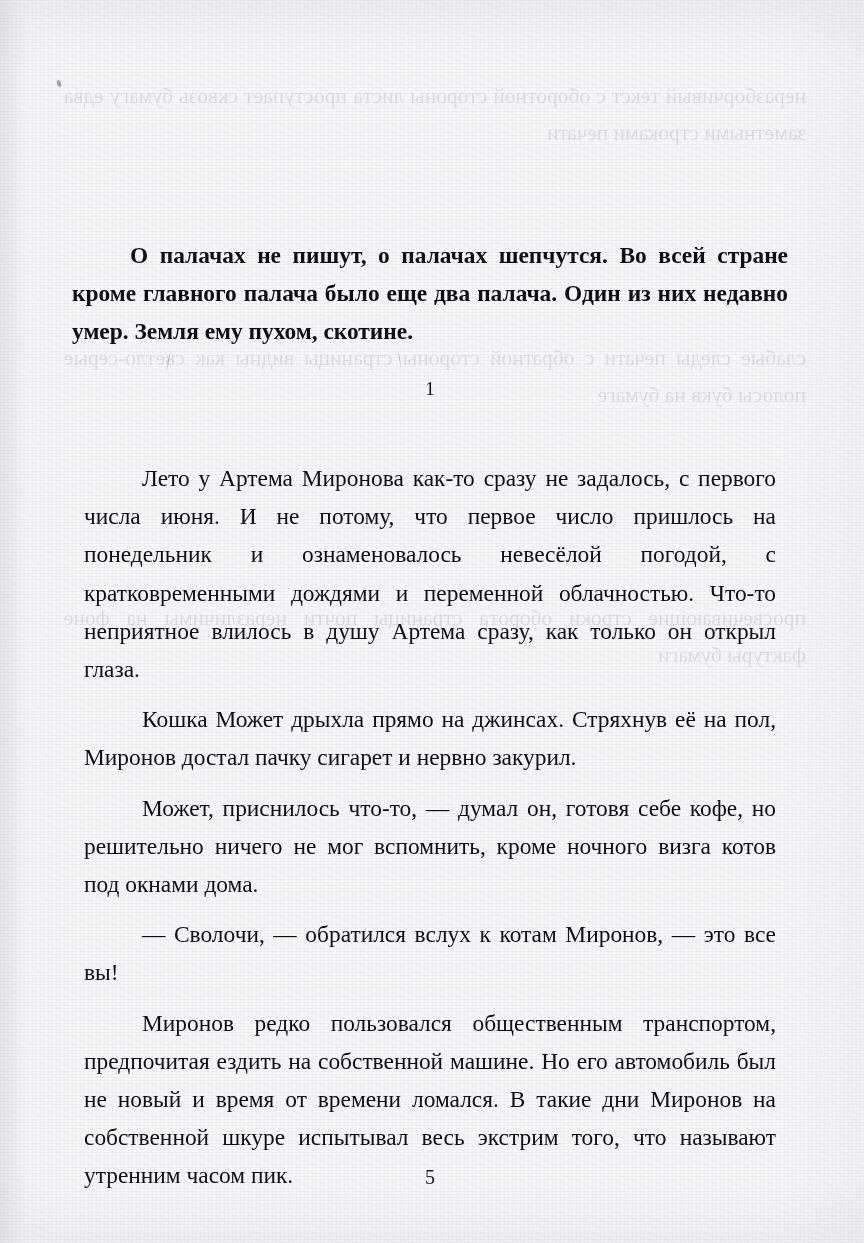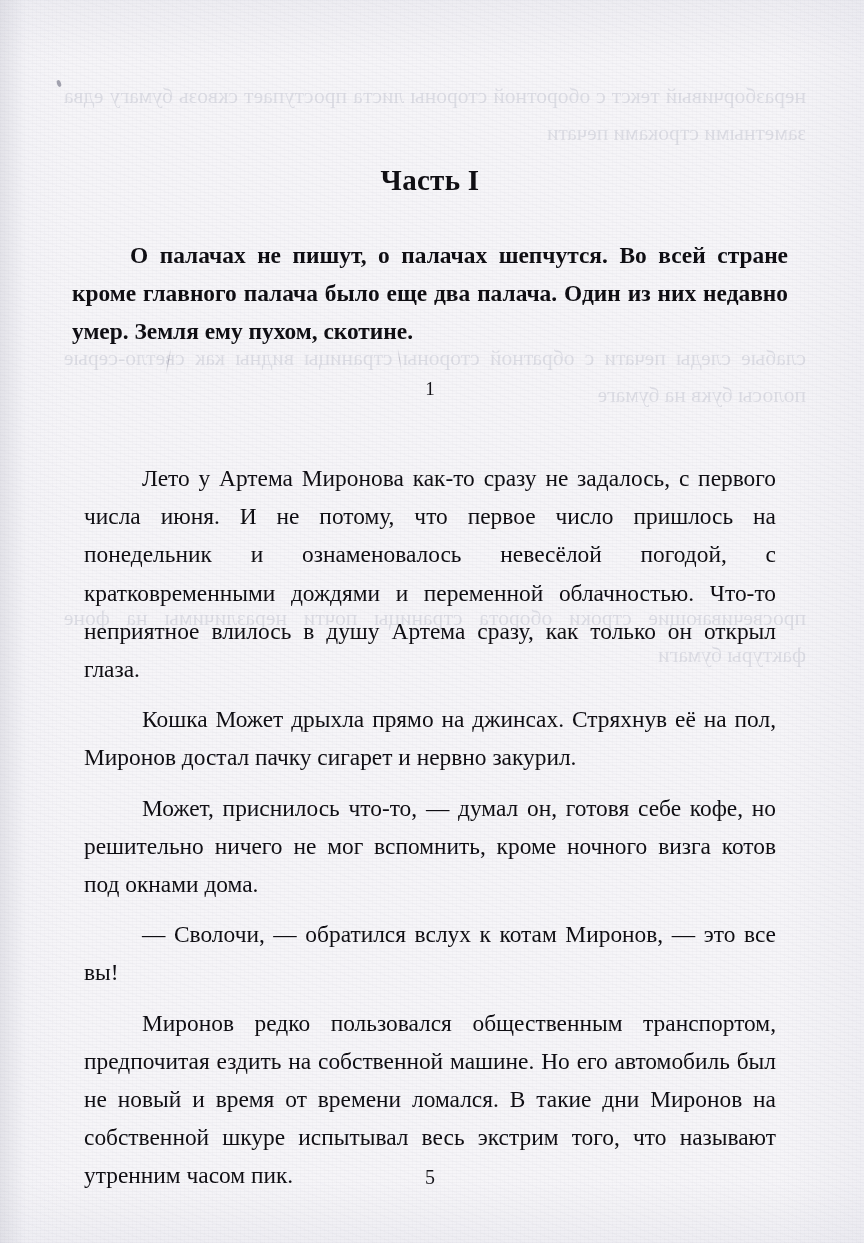--- a/index.html
+++ b/index.html
@@ -200,21 +200,20 @@
   <div class="showthrough st-top">неразборчивый текст с оборотной стороны листа проступает сквозь бумагу едва заметными строками печати</div>
   <div class="showthrough st-mid">слабые следы печати с обратной стороны страницы видны как светло-серые полосы букв на бумаге</div>
   <div class="showthrough st-low">просвечивающие строки оборота страницы почти неразличимы на фоне фактуры бумаги</div>
 
   <div class="speck"></div>
   <div class="hair"></div>
   <div class="hair2"></div>
 
   <div class="content">
 
-    <div class="part-title ink">Часть I</div>
 
     <div class="lead ink">О палачах не пишут, о палачах шепчутся. Во всей стране кроме главного палача было еще два палача. Один из них недавно умер. Земля ему пухом, скотине.</div>
 
     <div class="section-num ink">1</div>
 
     <div class="body-text ink" id="body-text">
         <p class="end-short">Лето у Артема Миронова как-то сразу не задалось, с первого числа июня. И не потому, что первое число пришлось на понедельник и ознаменовалось невесёлой погодой, с кратковременными дождями и переменной облачностью. Что-то неприятное влилось в душу Артема сразу, как только он открыл глаза.</p>
         <p class="end-short">Кошка Может дрыхла прямо на джинсах. Стряхнув её на пол, Миронов достал пачку сигарет и нервно закурил.</p>
         <p class="end-short">Может, приснилось что-то, — думал он, готовя себе кофе, но решительно ничего не мог вспомнить, кроме ночного визга котов под окнами дома.</p>
         <p class="end-short">— Сволочи, — обратился вслух к котам Миронов, — это все вы!</p>

